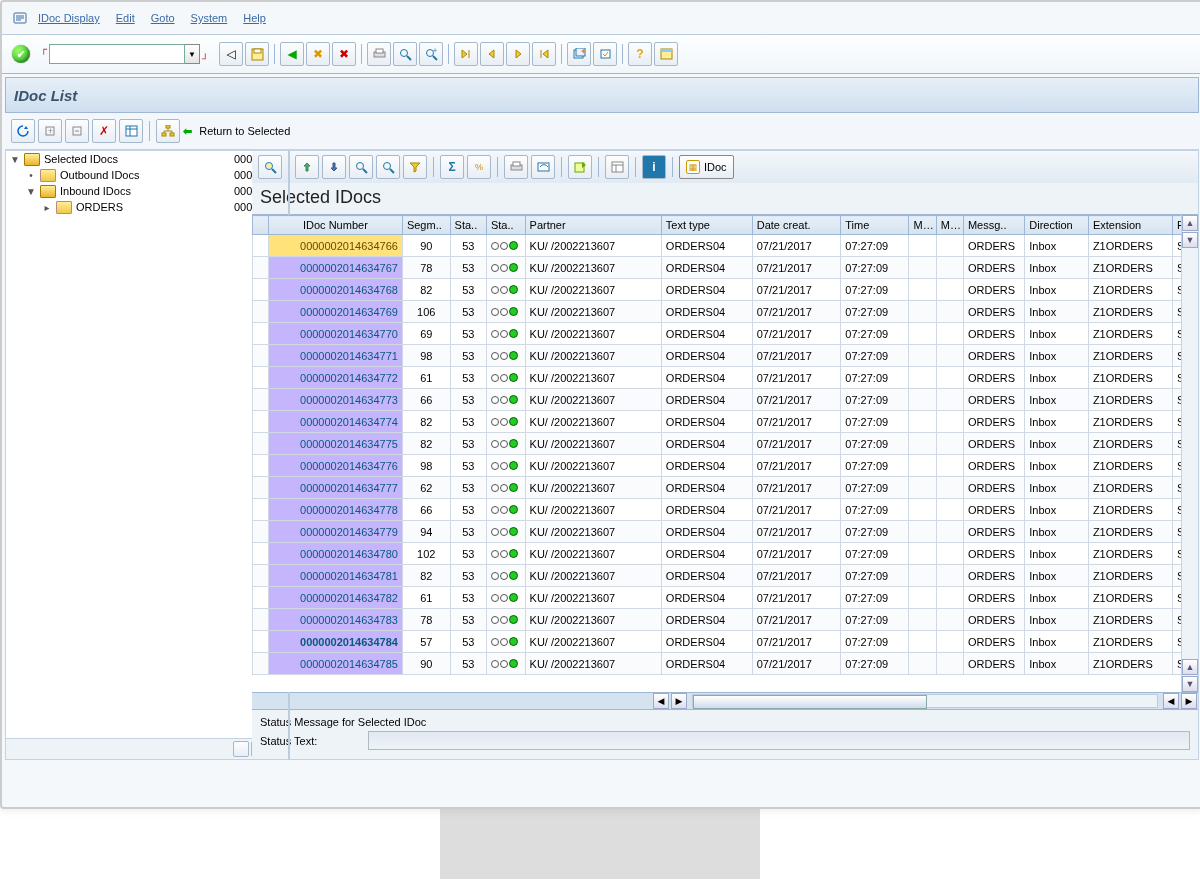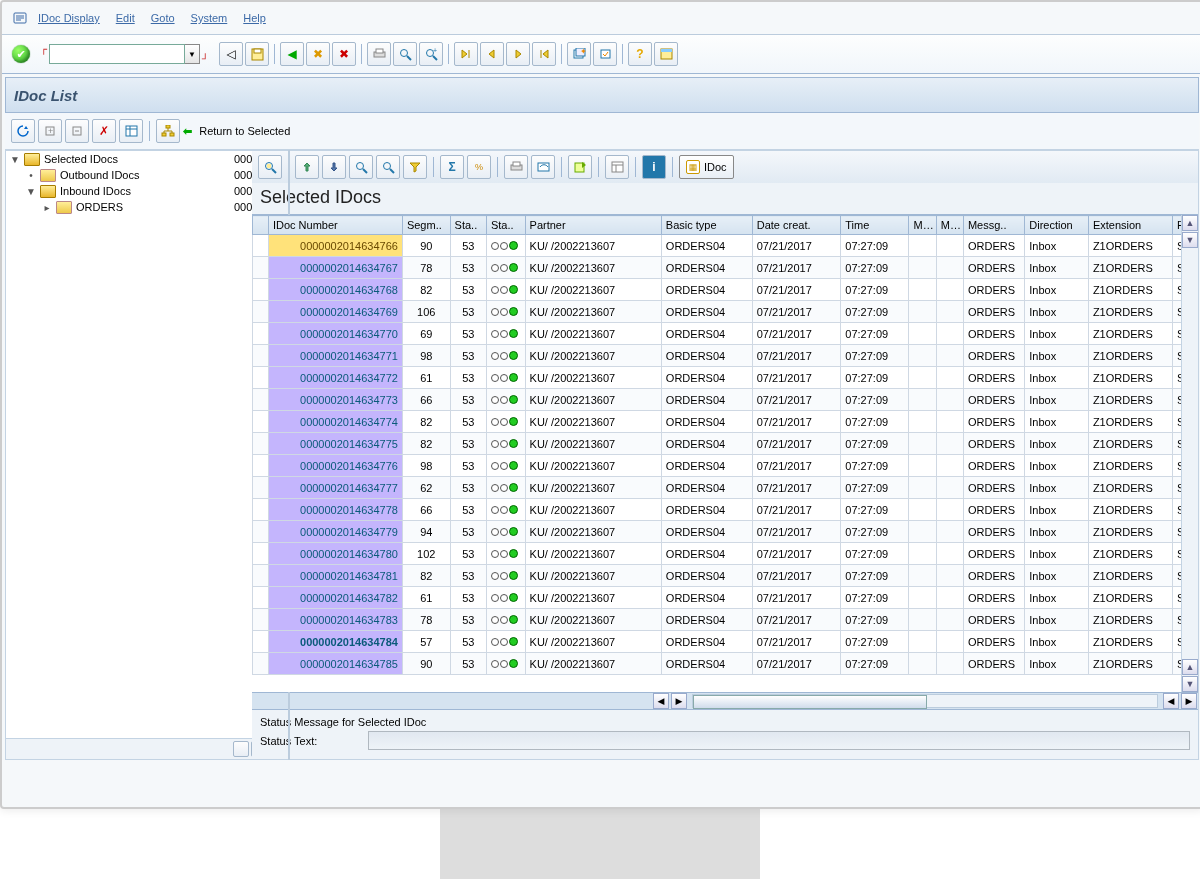--- a/index.html
+++ b/index.html
@@ -361,26 +361,26 @@
                 <col style="width: 24px;">
                 <col style="width: 24px;">
                 <col style="width: 54px;">
                 <col style="width: 56px;">
                 <col style="width: 74px;">
                 <col style="width: 22px;">
               </colgroup>
               <thead>
                 <tr>
                   <th></th>
-                  <th style="text-align: left;">IDoc Number</th>
+                  <th style="text-align: center;">IDoc Number</th>
                   <th>Segm..</th>
                   <th>Sta..</th>
                   <th>Sta..</th>
                   <th>Partner</th>
-                  <th>Basic type</th>
+                  <th>Text type</th>
                   <th>Date creat.</th>
                   <th>Time</th>
                   <th>Ms..</th>
                   <th>Ms..</th>
                   <th>Messg..</th>
                   <th>Direction</th>
                   <th>Extension</th>
                   <th>Po</th>
                 </tr>
               </thead>

